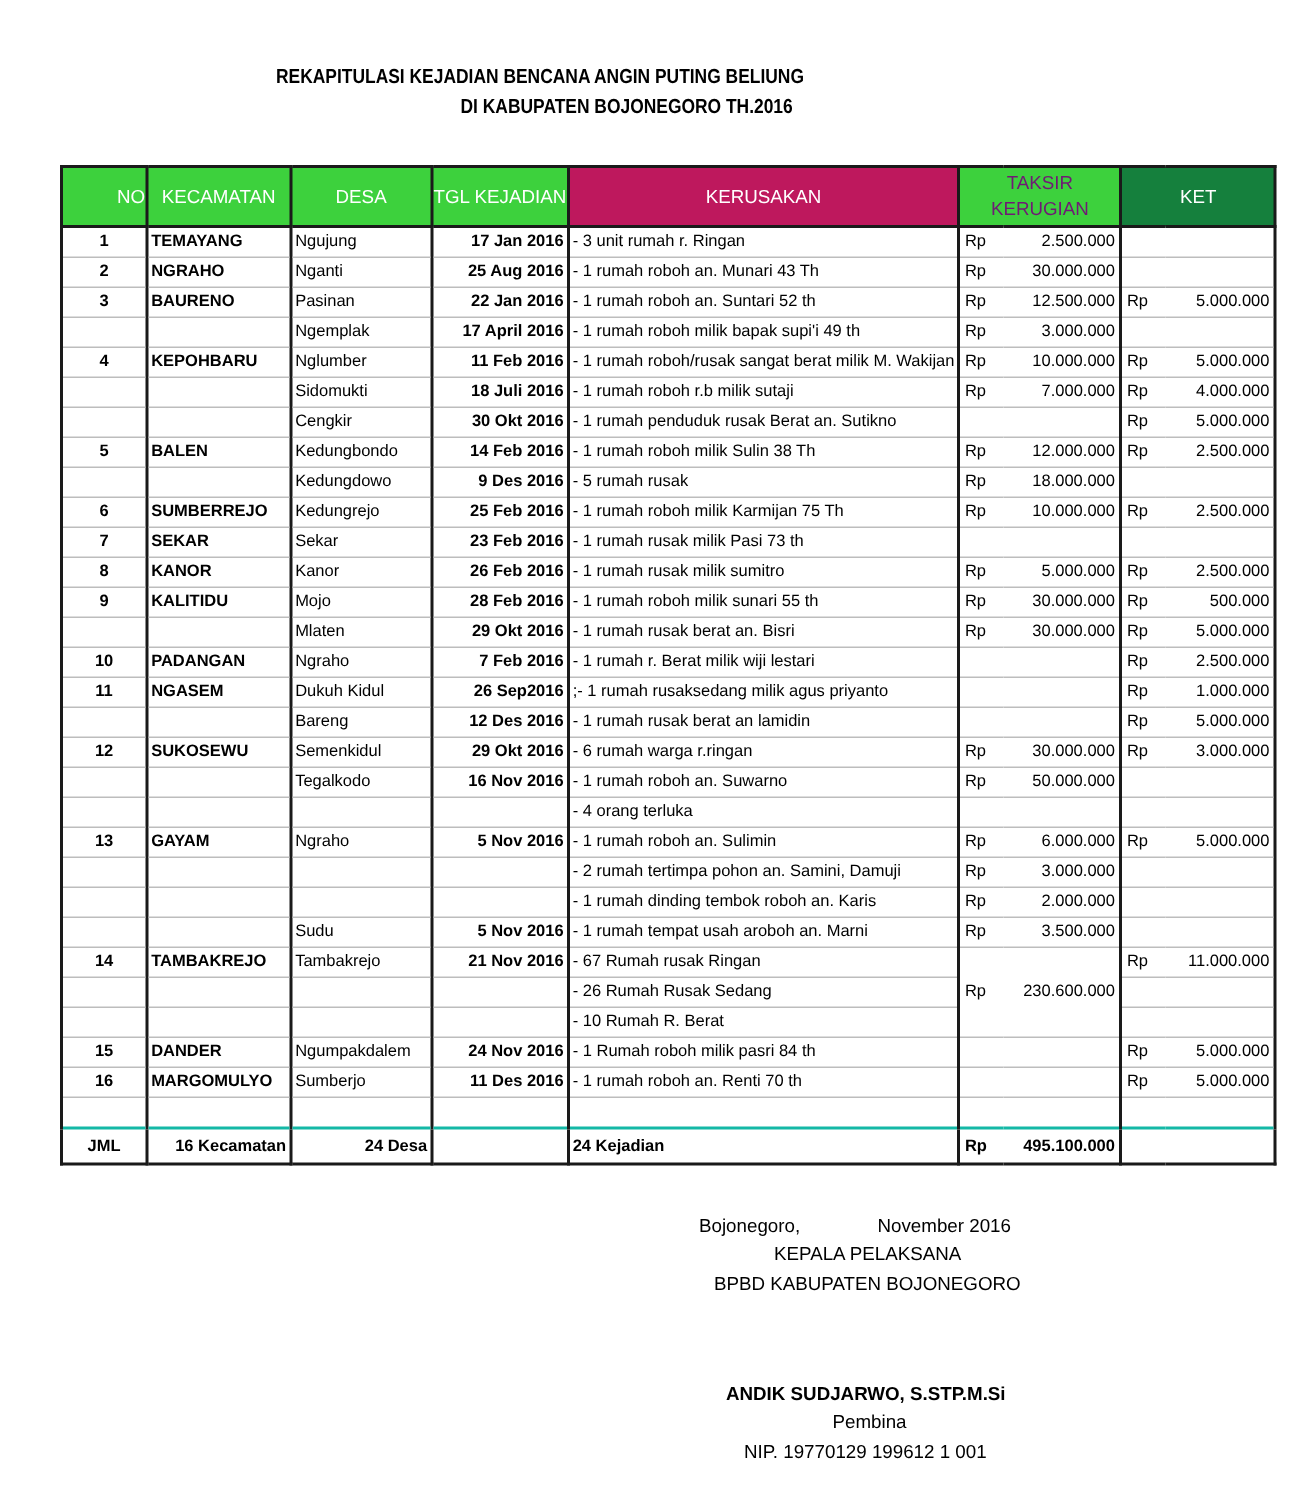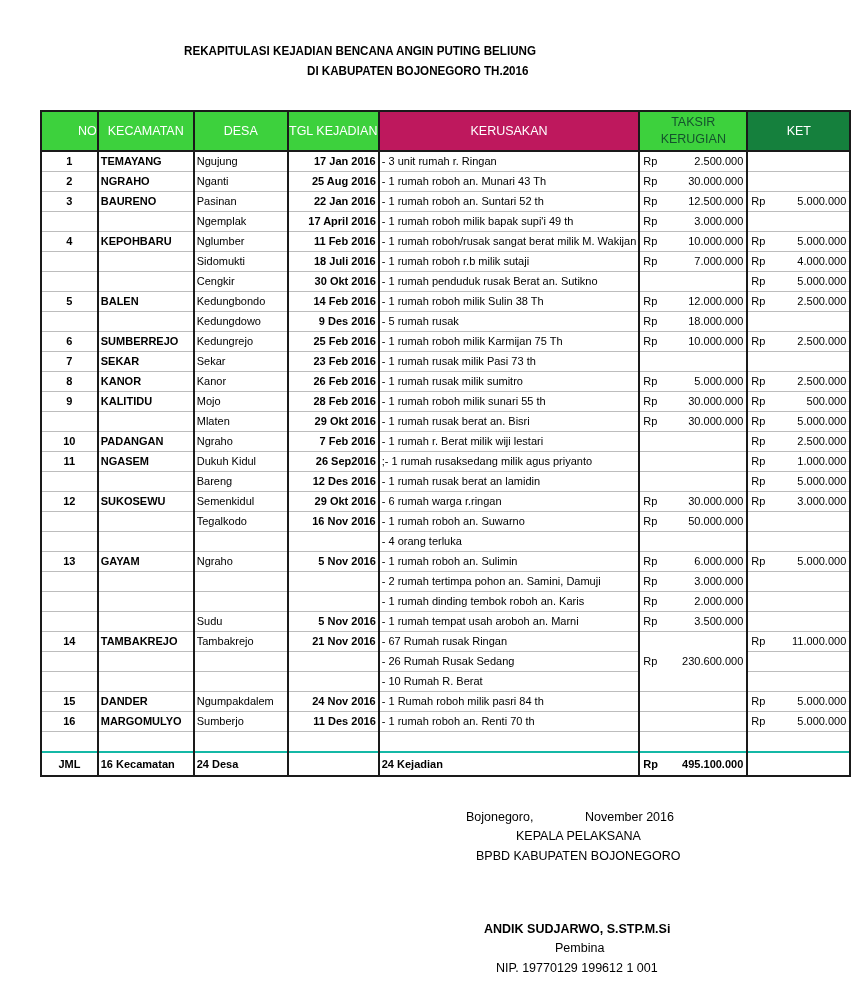--- a/index.html
+++ b/index.html
@@ -26,21 +26,21 @@
              border: 2px solid #1a1a1a; font-size: 12.5px; text-align: center; padding: 0;
              line-height: 17px; }
   tbody td { height: 19px; padding: 0 2px; border-left: 2px solid #1a1a1a; border-right: 2px solid #1a1a1a;
              border-bottom: 1px solid #bdbdbd; white-space: nowrap; overflow: hidden; line-height: 19px; }
   tbody td.rp { border-right: none; padding-left: 3px; }
   tbody td.val { border-left: none; text-align: right; padding-right: 3px; }
   td.no { text-align: center; font-weight: bold; }
   td.kec { font-weight: bold; }
   td.tgl { text-align: right; font-weight: bold; }
   tr.sum td { font-weight: bold; border-top: 2px solid #14b8a6; border-bottom: 2px solid #1a1a1a; height: 22px; }
-  tr.sum td.right { text-align: left; }
+  tr.sum td.right { text-align: right; }
   tr.sum td.val { text-align: right; }
   tbody tr:first-child td { border-top: 2px solid #1a1a1a; }
 
   .sign { position: absolute; font-family: "Liberation Sans", sans-serif; font-size: 12.5px; white-space: nowrap; }
   .s-place { left: 466px; top: 810px; }
   .s-date { left: 585px; top: 810px; }
   .s-role { left: 516px; top: 829px; }
   .s-org { left: 476px; top: 849px; }
   .s-name { left: 484px; top: 922px; font-weight: bold; }
   .s-rank { left: 555px; top: 941px; }
@@ -64,21 +64,21 @@
       <col class="c-rp2">
       <col class="c-val2">
   </colgroup>
   <thead>
     <tr>
       <th style="background: rgb(61, 209, 61); color: rgb(255, 255, 255); padding-left: 36px;">NO</th>
       <th style="background: rgb(61, 209, 61); color: rgb(255, 255, 255);">KECAMATAN</th>
       <th style="background: rgb(61, 209, 61); color: rgb(255, 255, 255);">DESA</th>
       <th style="background: rgb(61, 209, 61); color: rgb(255, 255, 255);">TGL KEJADIAN</th>
       <th style="background: #be185d; color: rgb(255, 255, 255);">KERUSAKAN</th>
-      <th colspan="2" style="background: rgb(61, 209, 61); color: #14532d;">
+      <th colspan="2" style="background: rgb(61, 209, 61); color: #701a75;">
         <span>TAKSIR</span><br>
         <span>KERUGIAN</span>
       </th>
       <th colspan="2" style="background: #15803d; color: rgb(255, 255, 255);">KET</th>
     </tr>
   </thead>
   <tbody id="tbody">
     <tr>
         <td class="no">1</td>
         <td class="kec">TEMAYANG</td>

